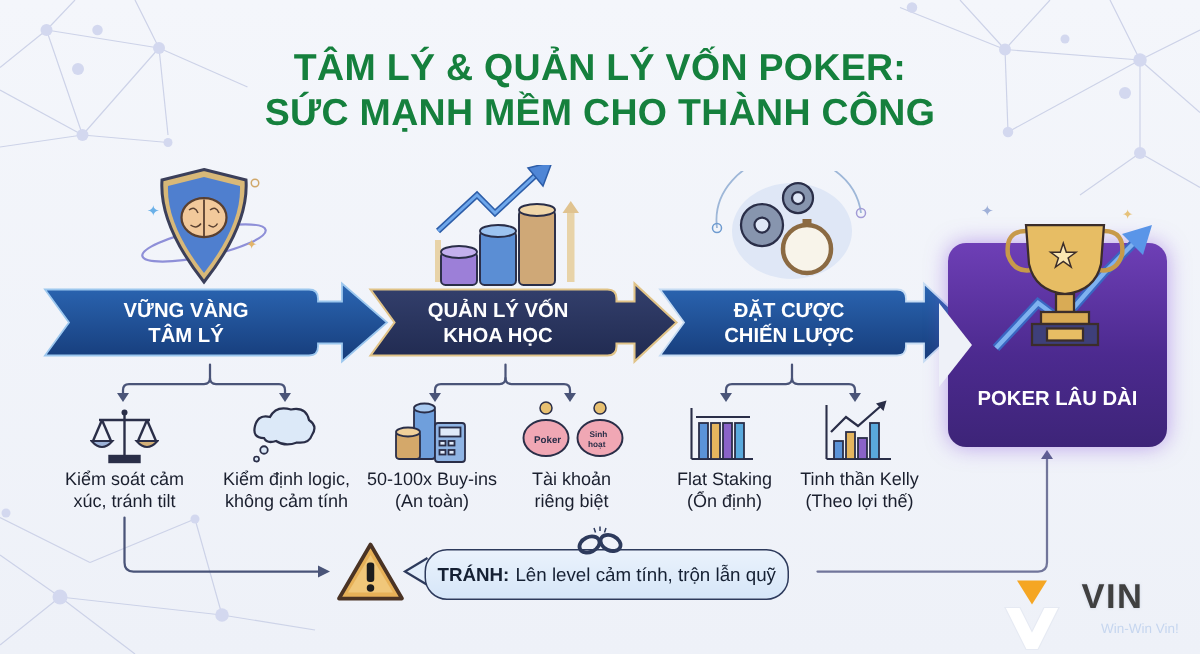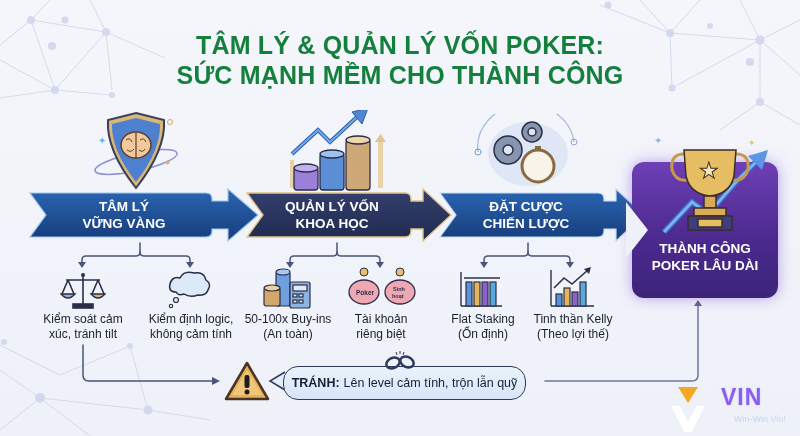--- a/index.html
+++ b/index.html
@@ -38,21 +38,21 @@
   }
   .warn-pill {
     position: absolute; left: 283px; top: 366px; width: 243px; height: 34px;
     border-radius: 15px; border: 1.5px solid #2d3a5c;
     background: linear-gradient(180deg, #eaf2fc 0%, #d6e6f8 100%);
     display: flex; align-items: center; justify-content: center;
     font-size: 12.5px; color: #152033;
   }
   .warn-pill b { font-weight: 700; margin-right: 4px; }
   .logo { position: absolute; left: 668px; top: 385px; width: 130px; height: 50px; }
-  .logo .brand { position: absolute; left: 53px; top: -1px; font-size: 23px; font-weight: 700; color: #8b5cf6; letter-spacing: 1px; text-shadow: 0 0 2px rgba(180,190,210,0.6); }
+  .logo .brand { position: absolute; left: 53px; top: -1px; font-size: 23px; font-weight: 700; color: #404040; letter-spacing: 1px; text-shadow: 0 0 2px rgba(180,190,210,0.6); }
   .logo .tag { position: absolute; left: 66px; top: 29px; font-size: 9px; color: #c6d6ef; }
 </style>
 </head>
 <body>
 
 <svg class="bg-net" width="800" height="436" viewBox="0 0 800 436">
   <g stroke="#c9cfe6" stroke-width="0.8" fill="none" opacity="0.9">
     <line x1="0" y1="45" x2="31" y2="20"></line>
       <line x1="31" y1="20" x2="106" y2="32"></line>
       <line x1="31" y1="20" x2="55" y2="90"></line>
@@ -143,22 +143,22 @@
   <svg class="shape" width="232" height="56" viewBox="0 0 232 56">
     <defs>
         <linearGradient id="g1" x1="0" y1="0" x2="0" y2="1">
           <stop offset="0" stop-color="#2b66b3"></stop>
           <stop offset="1" stop-color="#163c7a"></stop>
         </linearGradient>
       </defs>
     <path d="M2 6 L178 6 Q184 6 184 12 L184 14 L200 14 L200 2 L230 28 L200 54 L200 42 L184 42 L184 44 Q184 50 178 50 L2 50 L18 28 Z" fill="url(#g1)" stroke="#9cc7ee" stroke-width="1.2"></path>
   </svg>
   <div class="lbl" style="margin-right:40px;">
+    <div>VỮNG VÀNG</div>
     <div>TÂM LÝ</div>
-    <div>VỮNG VÀNG</div>
   </div>
 </div>
 <svg class="icon" style="left:86px;top:110px" width="100" height="82" viewBox="0 0 100 82">
   <ellipse cx="50" cy="52" rx="42" ry="9" fill="none" stroke="#8e8fd8" stroke-width="1.5" transform="rotate(-12 50 52)"></ellipse>
   <path d="M50 3 L78 10 Q80 40 50 78 Q20 40 22 10 Z" fill="#d8b878" stroke="#3b3f5a" stroke-width="2"></path>
   <path d="M50 8 L74 14 Q75 40 50 72 Q25 40 26 14 Z" fill="#4f7fcf"></path>
   <ellipse cx="50" cy="35" rx="15" ry="13" fill="#f2c99b" stroke="#5a4030" stroke-width="1.5"></ellipse>
   <line x1="50" y1="23" x2="50" y2="48" stroke="#5a4030" stroke-width="1.2"></line>
   <path d="M40 30 q4 -3 6 2 M54 30 q4 -3 6 2 M41 40 q4 3 7 -1 M53 40 q4 3 6 -1" stroke="#5a4030" stroke-width="1" fill="none"></path>
   <text x="12" y="34" fill="#6ab0e8" font-size="10">✦</text>
@@ -245,21 +245,20 @@
       <rect x="52" y="60" width="12" height="12" fill="#d9ab55"></rect>
       <rect x="42" y="72" width="32" height="8" fill="#d9ab55"></rect>
       <rect x="36" y="80" width="44" height="14" fill="#3e3f7a"></rect>
       <rect x="46" y="83" width="24" height="8" fill="#e7bd64"></rect>
     </g>
     <text x="47" y="42" fill="#fbe7b3" font-size="22" stroke="#3b2d2a" stroke-width="1">★</text>
     <text x="2" y="8" fill="#9fb0d8" font-size="10">✦</text>
     <text x="96" y="10" fill="#e6c27a" font-size="9">✦</text>
   </svg>
   <div class="lbl">
-    <div>THÀNH CÔNG</div>
     <div>POKER LÂU DÀI</div>
   </div>
 </div>
 
 <svg class="icon" style="left:60px;top:272px" width="46" height="38" viewBox="0 0 46 38">
   <g stroke="#2a2e48" stroke-width="1.6" fill="none">
     <line x1="23" y1="4" x2="23" y2="32"></line>
       <line x1="6" y1="8" x2="40" y2="8"></line>
     <line x1="8" y1="8" x2="2" y2="22"></line>
       <line x1="8" y1="8" x2="14" y2="22"></line>

